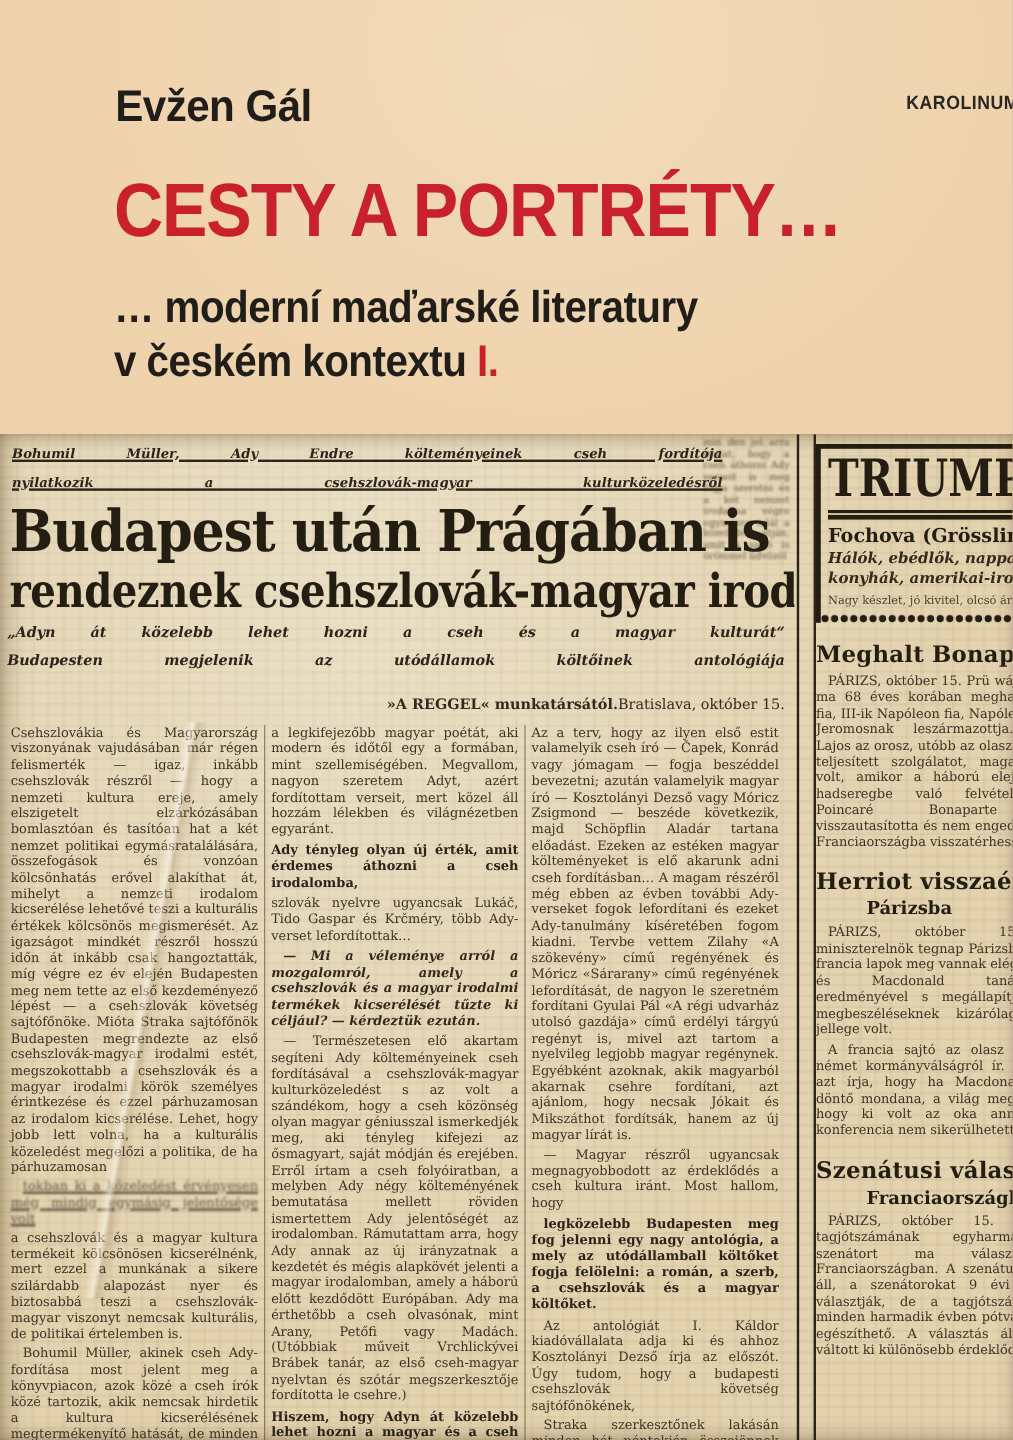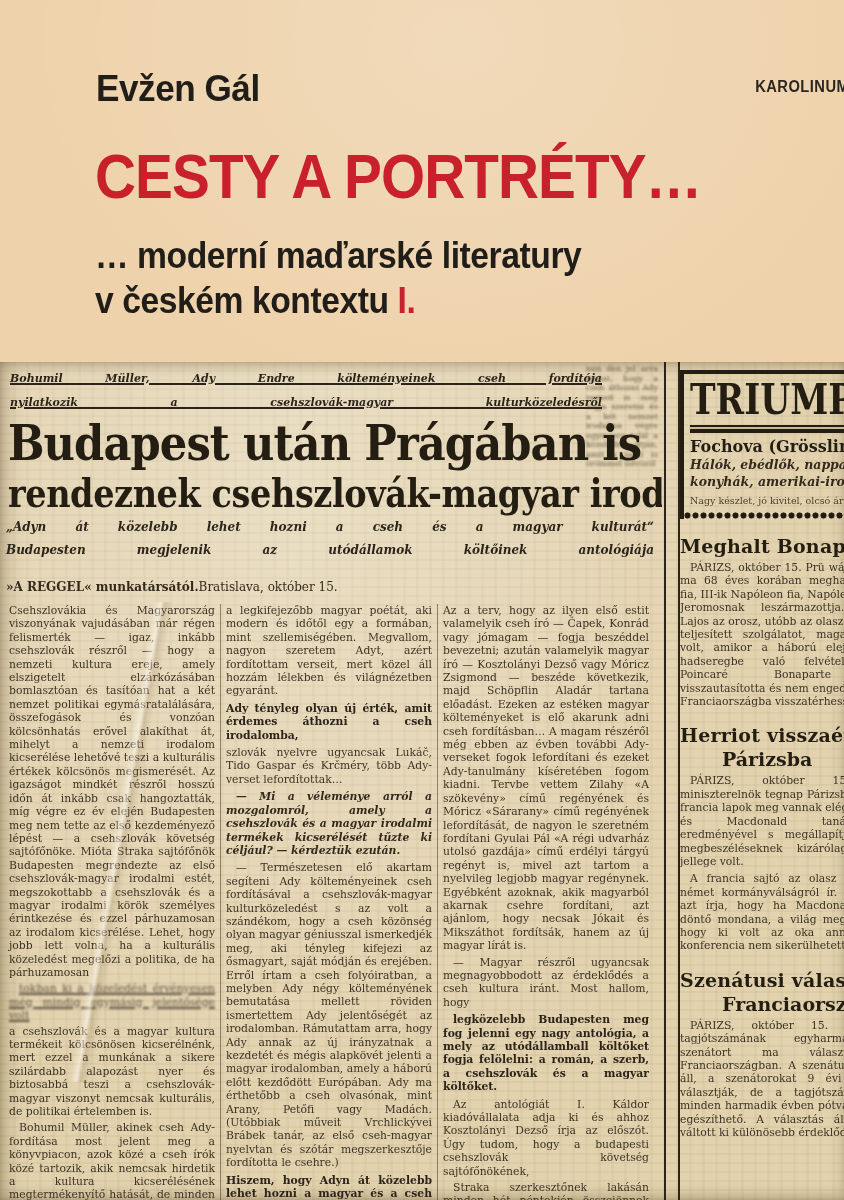--- a/index.html
+++ b/index.html
@@ -44,21 +44,21 @@
   .headline1{position:absolute;left:8px;top:53px;font-size:48px;font-weight:bold;color:#241d12;
     white-space:nowrap;transform:scaleX(.90);transform-origin:left;filter:blur(.3px);letter-spacing:-1px;}
   .headline2{position:absolute;left:8px;top:108px;font-size:39px;font-weight:bold;color:#241d12;
     white-space:nowrap;transform:scaleX(.86);transform-origin:left;filter:blur(.3px);letter-spacing:-0.5px;}
   .subhead{position:absolute;left:6px;width:648px;font-size:12px;font-weight:bold;font-style:italic;
     color:#2c241a;text-align:justify;text-align-last:justify;filter:blur(.25px);}
   .subhead.s1{top:158px;}
   .subhead.s2{top:181px;}
 
   .byline-row{position:absolute;left:6px;top:218px;width:648px;font-size:12px;color:#332a1d;
-    display:flex;justify-content:flex-start;filter:blur(.3px);}
+    display:flex;justify-content:flex-end;filter:blur(.3px);}
   .byline-row .bl{font-weight:bold;}
 
   .columns{position:absolute;left:4px;top:242px;width:654px;height:596px;display:flex;overflow:hidden;}
   .col{width:206px;padding:0 5px;text-align:justify;overflow:hidden;}
   .col + .col{border-left:1px solid rgba(70,55,35,.55);}
   .blk{margin:0 0 3px 0;font-size:10.8px;line-height:13.4px;color:#3d3325;filter:blur(.35px);
     text-indent:10px;}
   .blk.normal{}
   .blk.noindent{text-indent:0;}
   .blk.bold-center{font-weight:bold;text-indent:0;margin:4px 0;color:#2c241a;}
@@ -81,21 +81,21 @@
   .ad-stripe{height:8px;margin:3px 0 4px 0;
     background:repeating-linear-gradient(180deg,#241d12 0 2.5px,#cdbb97 2.5px 4px,#241d12 4px 8px);}
   .ad-addr{font-size:16px;font-weight:bold;color:#241d12;white-space:nowrap;filter:blur(.3px);}
   .ad-it{font-size:12.5px;font-weight:bold;font-style:italic;color:#33291c;line-height:17px;
     white-space:nowrap;filter:blur(.4px);}
   .ad-small{font-size:9.5px;color:#4a3d2b;margin:5px 0 6px 0;white-space:nowrap;filter:blur(.5px);}
   .ad-scallop{height:7px;margin:0 -6px;background:radial-gradient(circle at 3.5px 3.5px,#241d12 2.8px,transparent 3.3px);
     background-size:8px 7px;background-repeat:repeat-x;}
   .art h3{margin:16px 0 4px 0;font-size:19px;font-weight:bold;color:#241d12;white-space:nowrap;
     filter:blur(.3px);letter-spacing:.2px;}
-  .art .h2b{margin:-2px 0 4px 0;font-size:19px;font-weight:bold;color:#241d12;text-indent:42px;
+  .art .h2b{margin:-2px 0 4px 0;font-size:15px;font-weight:bold;color:#241d12;text-indent:42px;
     white-space:nowrap;filter:blur(.3px);}
   .art p{width:238px;margin:0 0 4px 0;font-size:10.8px;line-height:13.4px;text-align:justify;
     color:#3d3325;filter:blur(.45px);text-indent:10px;}
   .art p:empty{display:none;}
 </style>
 </head>
 <body>
 
 <div class="page">
 

